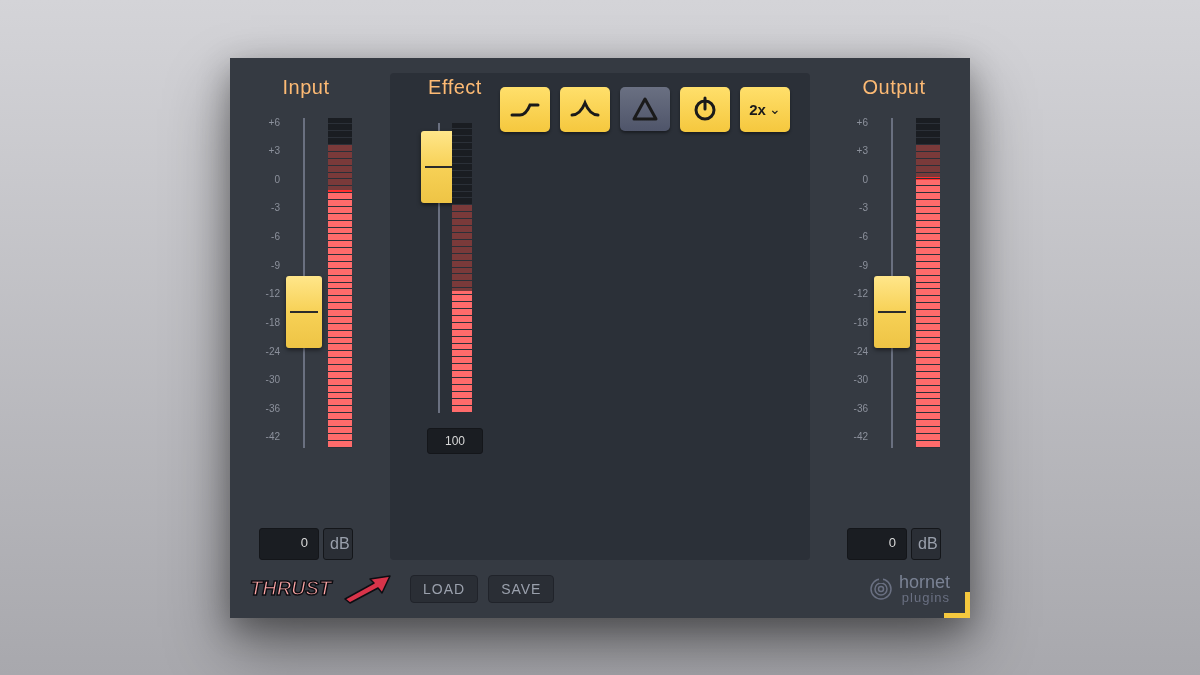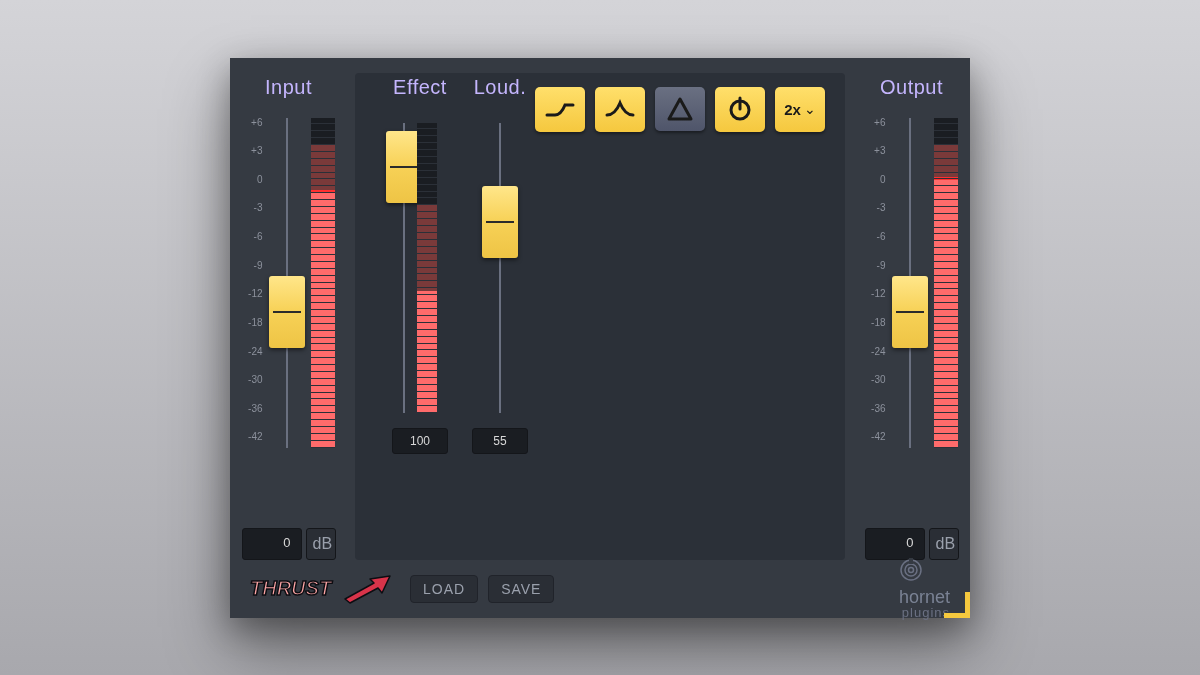--- a/index.html
+++ b/index.html
@@ -37,21 +37,21 @@
   .center-col {
     flex: 1;
     background: #2b3038;
     border-radius: 4px;
     margin: 0 8px;
     padding: 0 20px 12px 20px;
     display: flex;
     flex-direction: row;
   }
   .section-label {
-    color: #c4b5fd;
+    color: #fdba74;
     font-size: 20px;
     margin-bottom: 10px;
     letter-spacing: 0.5px;
     font-weight: 400;
     height: 30px;
     display: flex;
     align-items: center;
   }
   .io-body {
     flex: 1;
@@ -278,24 +278,23 @@
     border-radius: 4px;
     font-size: 14px;
     cursor: pointer;
     display: flex;
     align-items: center;
     letter-spacing: 1px;
   }
   .brand {
     margin-left: auto;
     display: flex;
-    align-items: flex-start;
+    align-items: center;
     gap: 6px;
     color: #7a8294;
-    flex-direction: column;
   }
   .brand-text {
     font-size: 18px;
     letter-spacing: 0;
     font-weight: 500;
   }
   .brand-sub {
     font-size: 13px;
     letter-spacing: 1px;
     color: #6a7082;
@@ -463,29 +462,20 @@
                   <div class="meter-seg"></div>
                   <div class="meter-seg"></div>
                   <div class="meter-seg"></div>
                   <div class="meter-seg"></div>
               </div>
             </div>
           </div>
           <div class="small-valbox">100</div>
         </div>
 
-        <div class="cslider-group" style="width:70px">
-          <div class="section-label">Loud.</div>
-          <div class="cslider-row">
-            <div class="cslider-track">
-              <div class="slider-handle" id="loud-handle" style="top: 22%;"></div>
-            </div>
-          </div>
-          <div class="small-valbox">55</div>
-        </div>
 
 
       </div>
 
       <div class="button-row">
         <div class="ybtn">
           <svg width="30" height="20">
               <path d="M2 16 L10 16 Q16 16 20 6 L28 6" stroke="#1a1a1a" stroke-width="3" fill="none" stroke-linecap="round"></path>
             </svg>
         </div>

